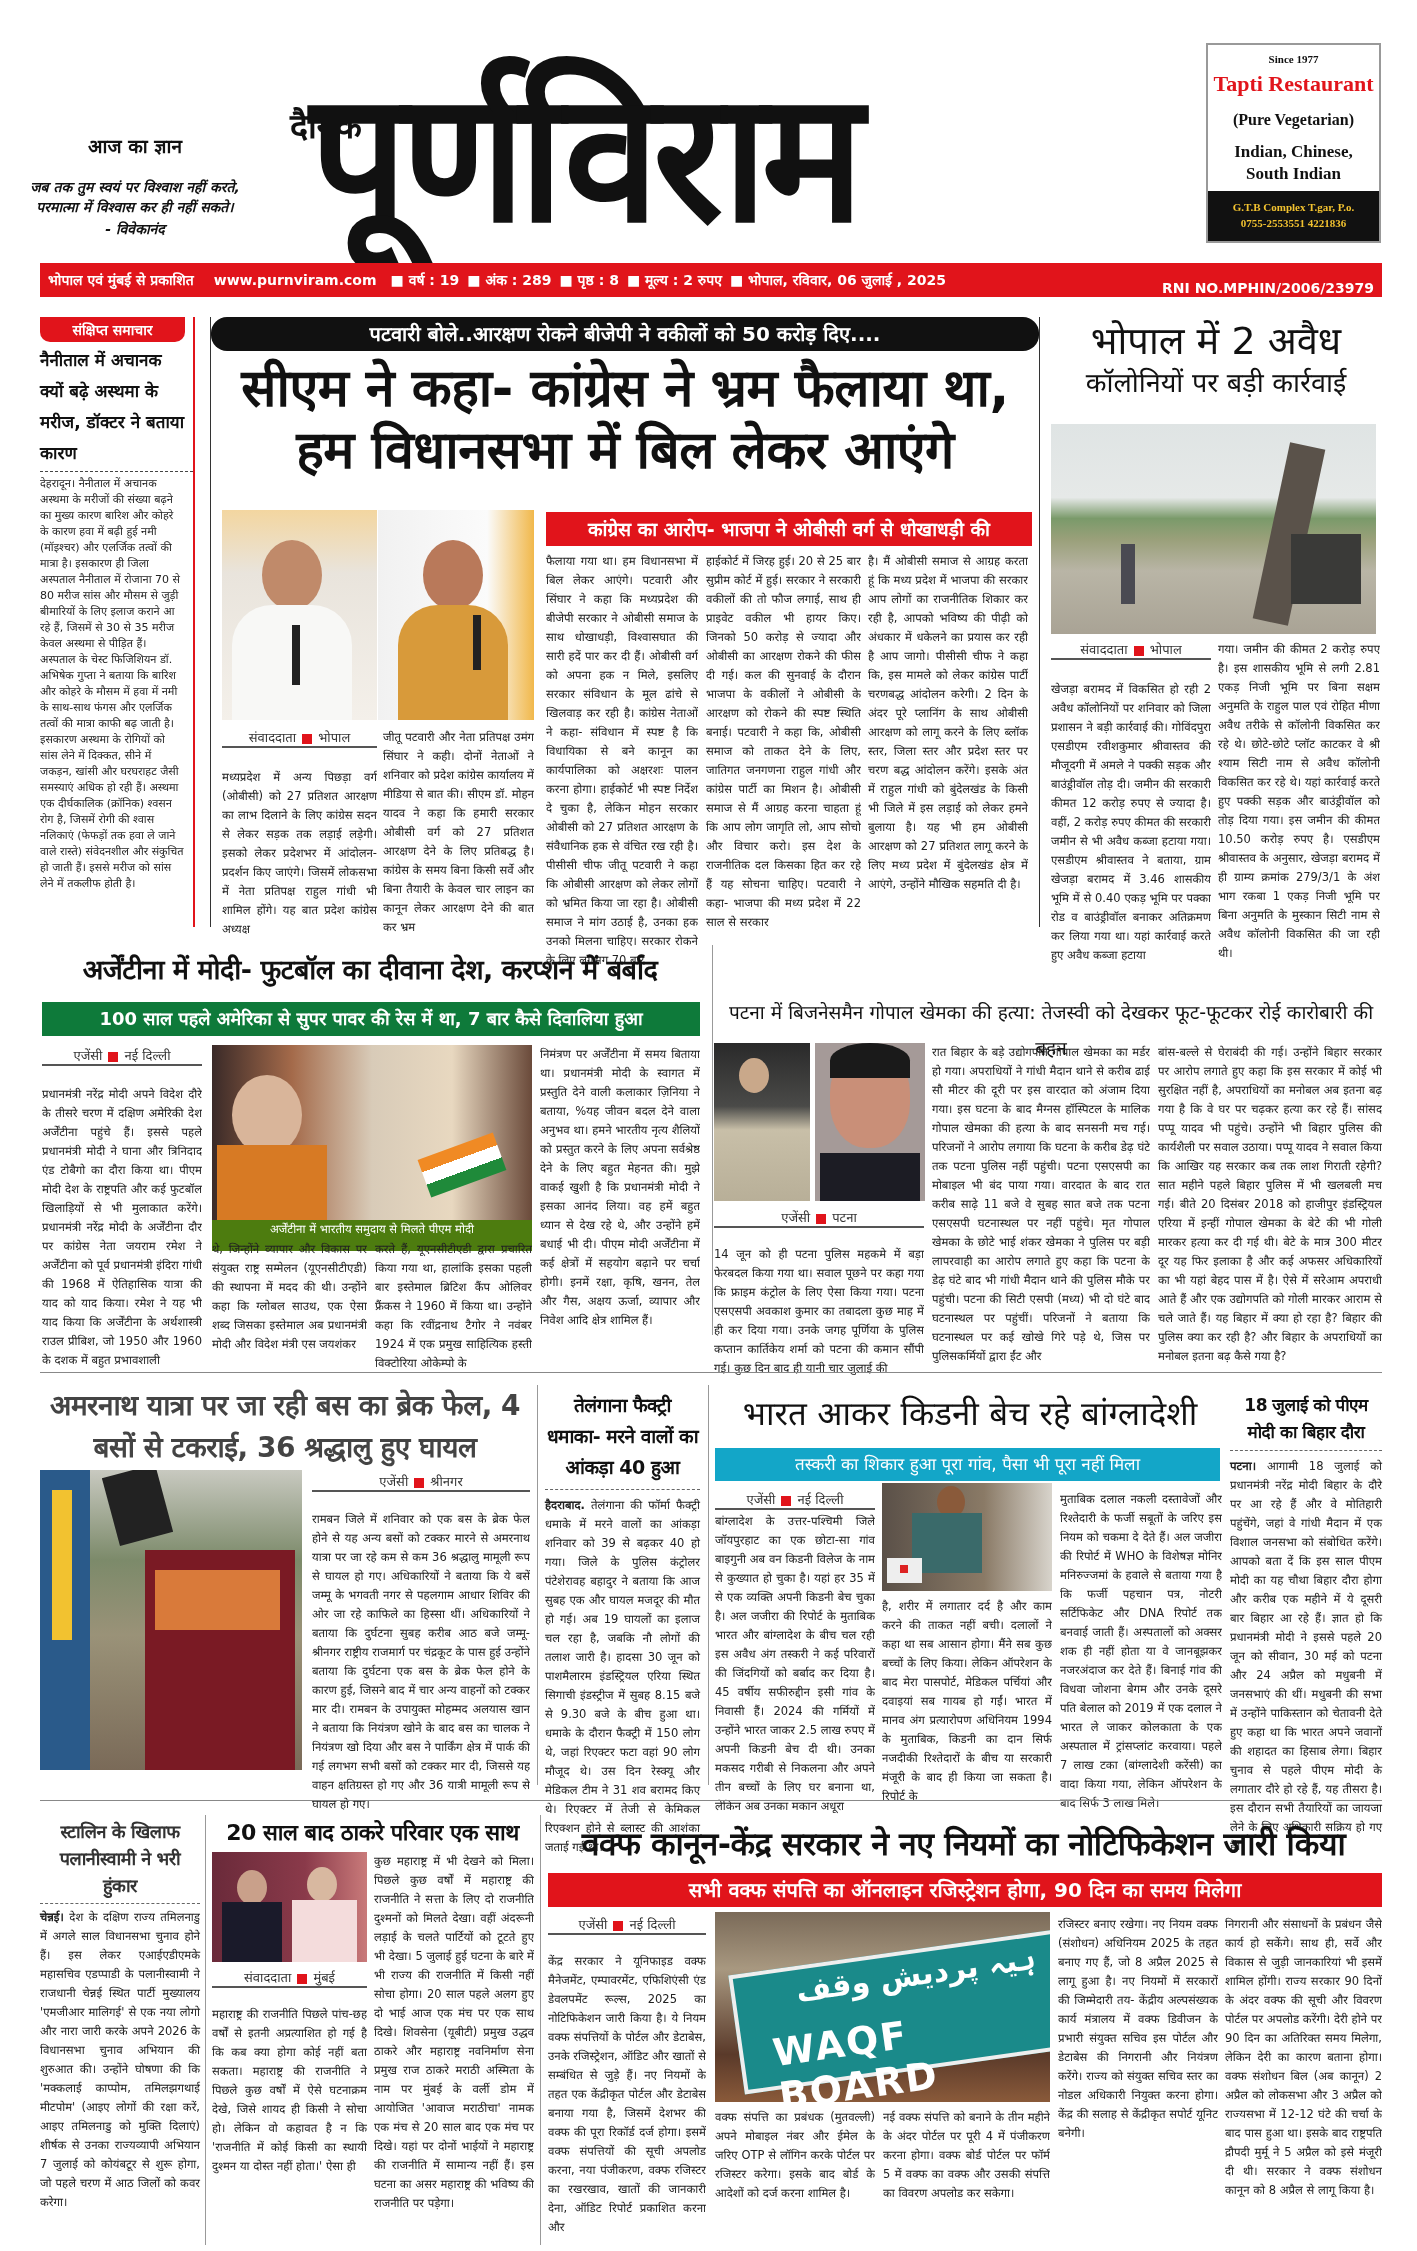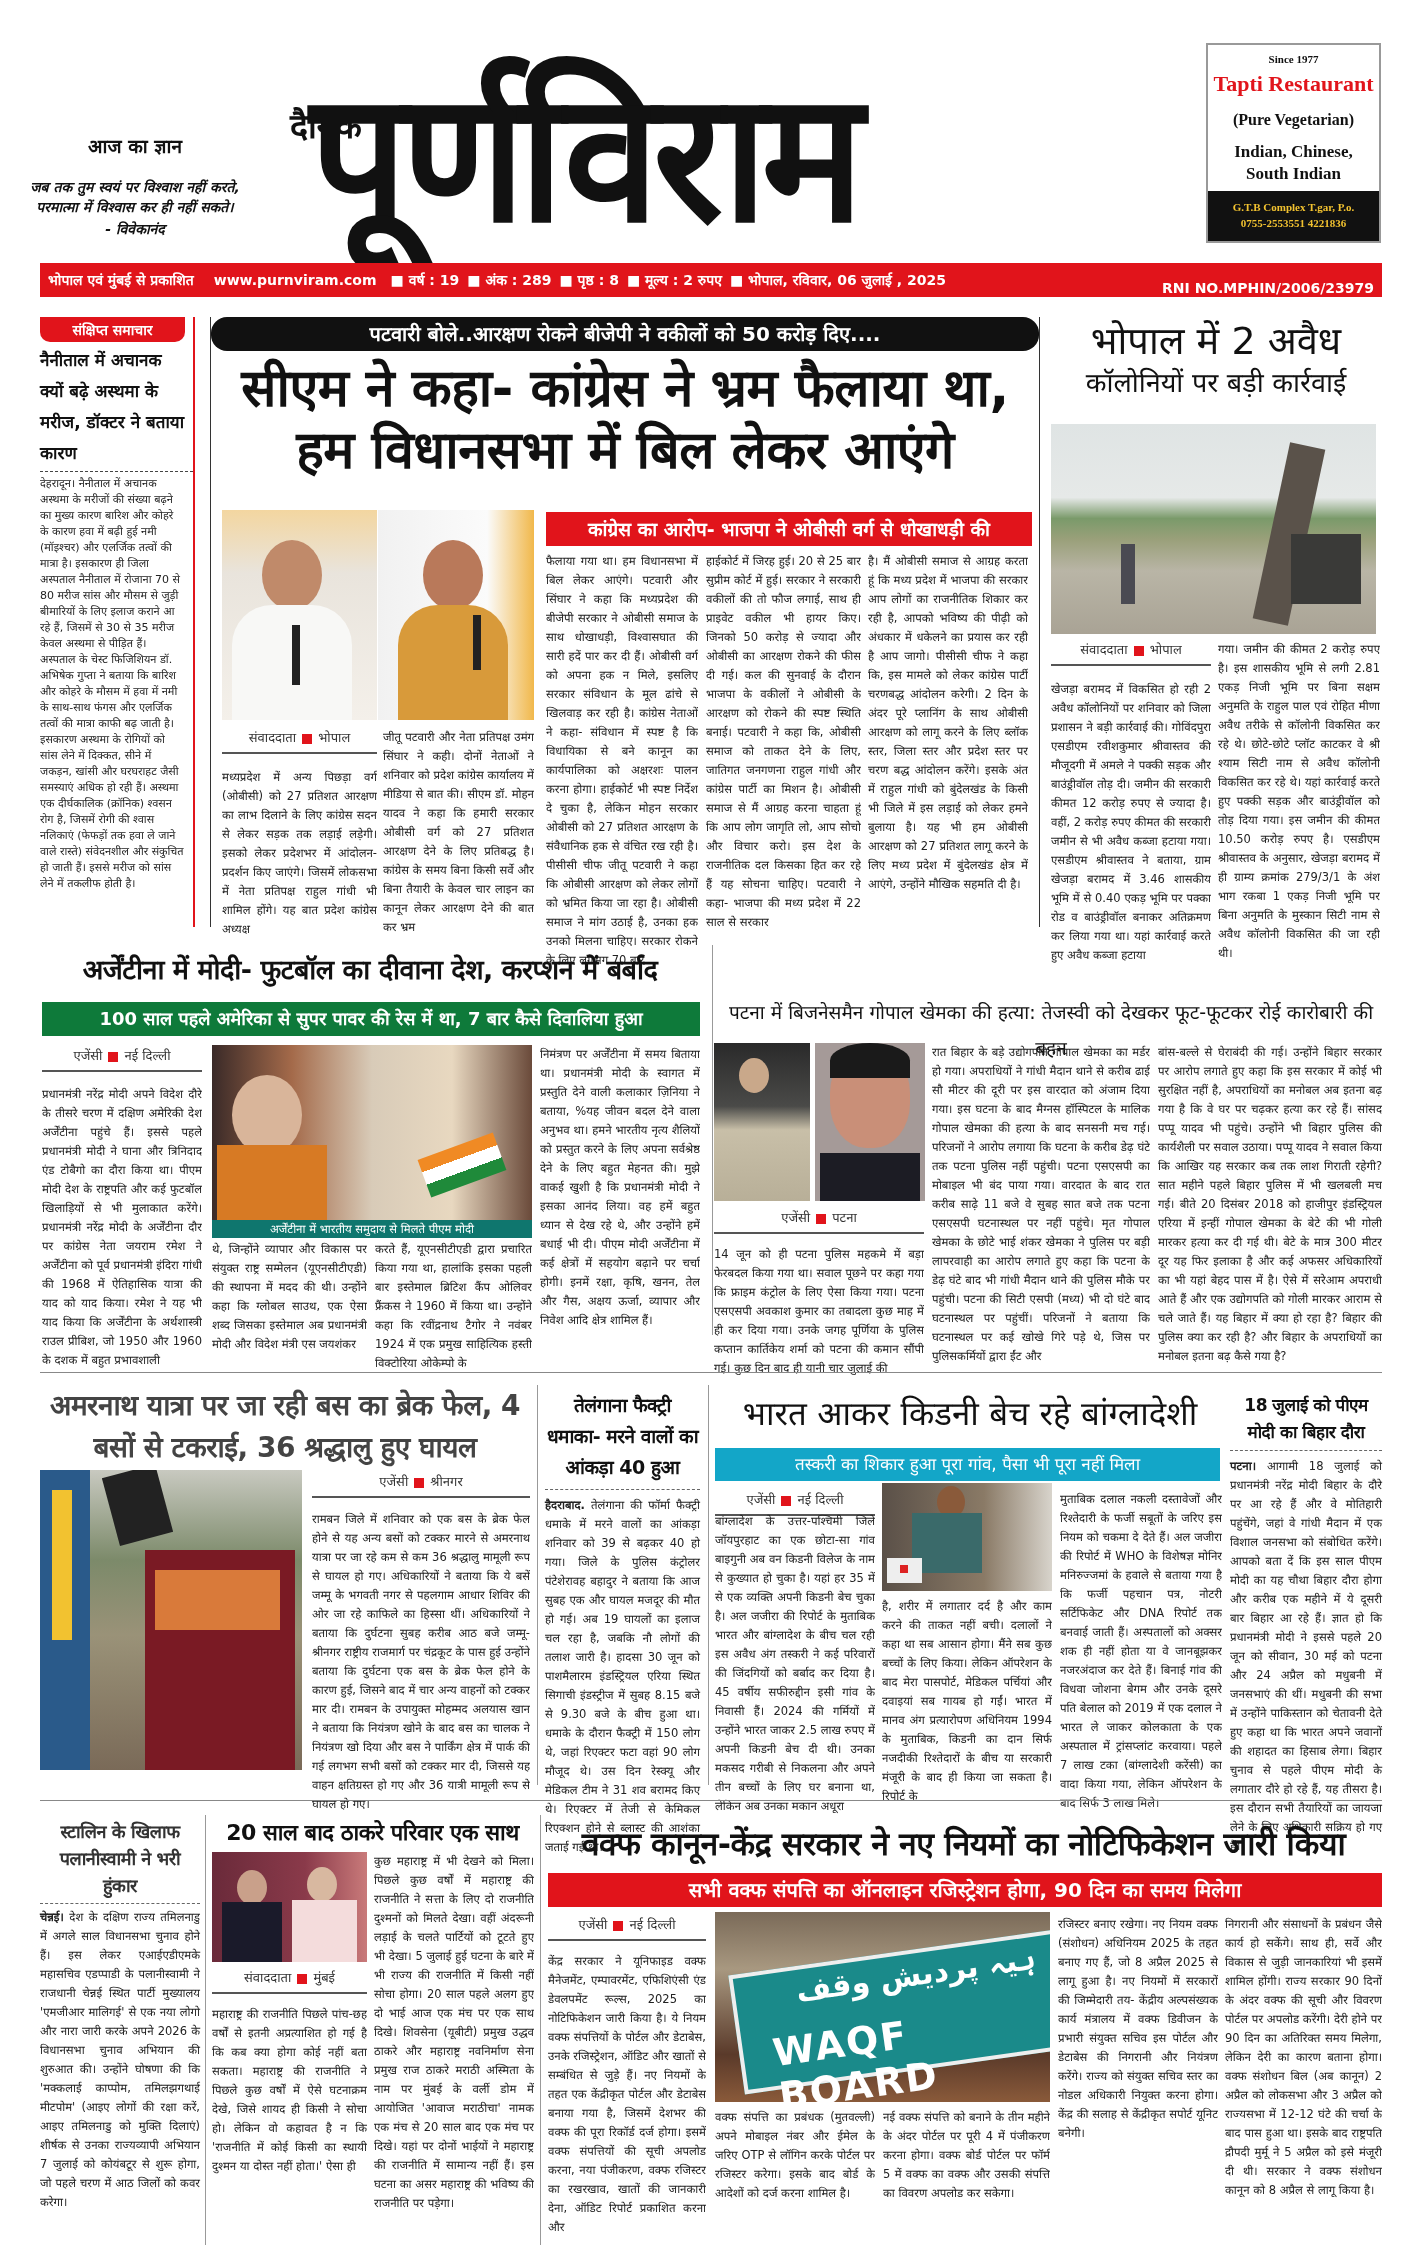--- a/index.html
+++ b/index.html
@@ -1,19 +1,19 @@
 <!DOCTYPE html>
 <html><head>
 <meta charset="utf-8">
 <style>
   * { box-sizing: border-box; margin: 0; padding: 0; }
   body { width: 1417px; height: 2251px; background: #fff; font-family: "DejaVu Sans", sans-serif; color: #111; position: relative; overflow: hidden; }
   .abs { position: absolute; }
   .body-text { font-size: 11.5px; line-height: 19px; text-align: justify; color: #222; }
-  .byline { font-size: 13px; text-align: center; color: #333; padding-bottom: 6px; border-bottom: 2px solid #555; margin-bottom: 6px; }
+  .byline { font-size: 13px; text-align: center; color: #333; border-bottom: 2px solid #555; margin-bottom: 6px; }
   .byline .sq { display: inline-block; width: 10px; height: 10px; background: #e1141b; margin: 0 6px; vertical-align: middle; }
   .photo { background: #bbb; overflow: hidden; position: absolute; }
   .vrule { position: absolute; width: 1px; background: #999; }
   .hrule { position: absolute; height: 1px; background: #888; }
   .dotted { border-bottom: 1px dashed #666; }
   .masthead-bar { background: #e1141b; color: #fff; font-weight: bold; }
   .hd { font-weight: bold; letter-spacing: -0.5px; }
 </style>
 </head>
 <body>
@@ -99,21 +99,21 @@
 <div class="abs" style="left:42px;top:1002px;width:658px;height:34px;background:#0e7a3a;color:#fff;font-weight:bold;font-size:18px;line-height:34px;text-align:center;white-space:nowrap;overflow:hidden;">100 साल पहले अमेरिका से सुपर पावर की रेस में था, 7 बार कैसे दिवालिया हुआ</div>
 <div class="abs" style="left:42px;top:1046px;width:160px;">
   <div class="byline"><span>एजेंसी</span><span class="sq"></span><span>नई दिल्ली</span></div>
 </div>
 <div class="abs body-text" style="left: 42px; top: 1085px; width: 160px; max-height: 1160px; overflow: hidden;">प्रधानमंत्री नरेंद्र मोदी अपने विदेश दौरे के तीसरे चरण में दक्षिण अमेरिकी देश अर्जेंटीना पहुंचे हैं। इससे पहले प्रधानमंत्री मोदी ने घाना और त्रिनिदाद एंड टोबैगो का दौरा किया था। पीएम मोदी देश के राष्ट्रपति और कई फुटबॉल खिलाड़ियों से भी मुलाकात करेंगे। प्रधानमंत्री नरेंद्र मोदी के अर्जेंटीना दौर पर कांग्रेस नेता जयराम रमेश ने अर्जेंटीना को पूर्व प्रधानमंत्री इंदिरा गांधी की 1968 में ऐतिहासिक यात्रा की याद को याद किया। रमेश ने यह भी याद किया कि अर्जेंटीना के अर्थशास्त्री राउल प्रीबिश, जो 1950 और 1960 के दशक में बहुत प्रभावशाली</div>
 <div class="photo" style="left:212px;top:1045px;width:320px;height:175px;background:linear-gradient(90deg,#3a2a28 0%,#a46a4a 25%,#d8cbb8 50%,#e8d8c0 75%,#6a4a3a 100%);">
   <div style="position:absolute;left:20px;top:30px;width:70px;height:80px;border-radius:50%;background:#d9b59a;"></div>
   <div style="position:absolute;left:5px;top:100px;width:110px;height:80px;background:#d77a24;"></div>
   <div style="position:absolute;left:210px;top:100px;width:80px;height:40px;background:linear-gradient(180deg,#f08a24 0 33%,#fff 33% 66%,#1f8a3a 66%);transform:rotate(-20deg);"></div>
 </div>
-<div class="abs" style="left:212px;top:1220px;width:320px;height:18px;background:#0f766e;color:#fff;font-size:11.5px;line-height:18px;text-align:center;">अर्जेंटीना में भारतीय समुदाय से मिलते पीएम मोदी</div>
+<div class="abs" style="left:212px;top:1220px;width:320px;height:31px;background:#4d7c0f;color:#fff;font-size:11.5px;line-height:18px;text-align:center;">अर्जेंटीना में भारतीय समुदाय से मिलते पीएम मोदी</div>
 <div class="abs body-text" style="left: 212px; top: 1240px; width: 155px; max-height: 1005px; overflow: hidden;">थे, जिन्होंने व्यापार और विकास पर संयुक्त राष्ट्र सम्मेलन (यूएनसीटीएडी) की स्थापना में मदद की थी। उन्होंने कहा कि ग्लोबल साउथ, एक ऐसा शब्द जिसका इस्तेमाल अब प्रधानमंत्री मोदी और विदेश मंत्री एस जयशंकर</div>
 <div class="abs body-text" style="left: 375px; top: 1240px; width: 157px; max-height: 1005px; overflow: hidden;">करते हैं, यूएनसीटीएडी द्वारा प्रचारित किया गया था, हालांकि इसका पहली बार इस्तेमाल ब्रिटिश कैंप ओलिवर फ्रैंकस ने 1960 में किया था। उन्होंने कहा कि रवींद्रनाथ टैगोर ने नवंबर 1924 में एक प्रमुख साहित्यिक हस्ती विक्टोरिया ओकेम्पो के</div>
 <div class="abs body-text" style="left: 540px; top: 1045px; width: 160px; max-height: 1200px; overflow: hidden;">निमंत्रण पर अर्जेंटीना में समय बिताया था। प्रधानमंत्री मोदी के स्वागत में प्रस्तुति देने वाली कलाकार ज़िनिया ने बताया, %यह जीवन बदल देने वाला अनुभव था। हमने भारतीय नृत्य शैलियों को प्रस्तुत करने के लिए अपना सर्वश्रेष्ठ देने के लिए बहुत मेहनत की। मुझे वाकई खुशी है कि प्रधानमंत्री मोदी ने इसका आनंद लिया। वह हमें बहुत ध्यान से देख रहे थे, और उन्होंने हमें बधाई भी दी। पीएम मोदी अर्जेंटीना में कई क्षेत्रों में सहयोग बढ़ाने पर चर्चा होगी। इनमें रक्षा, कृषि, खनन, तेल और गैस, अक्षय ऊर्जा, व्यापार और निवेश आदि क्षेत्र शामिल हैं।</div>
 <div class="vrule" style="left:712px;top:945px;height:390px;"></div>
 
 <div class="abs" style="left:720px;top:950px;width:662px;font-size:19px;line-height:36px;text-align:center;margin-top:44px;">पटना में बिजनेसमैन गोपाल खेमका की हत्या: तेजस्वी को देखकर फूट-फूटकर रोई कारोबारी की बहन</div>
 <div class="photo" style="left:714px;top:1043px;width:96px;height:158px;background:linear-gradient(180deg,#2a2a2a 0%,#4a4a48 40%,#c8bfa8 55%,#b8af98 100%);">
   <div style="position:absolute;left:25px;top:15px;width:30px;height:35px;border-radius:50%;background:#c9a88a;"></div>
 </div>
 <div class="photo" style="left:815px;top:1043px;width:110px;height:158px;background:#a59a98;">

